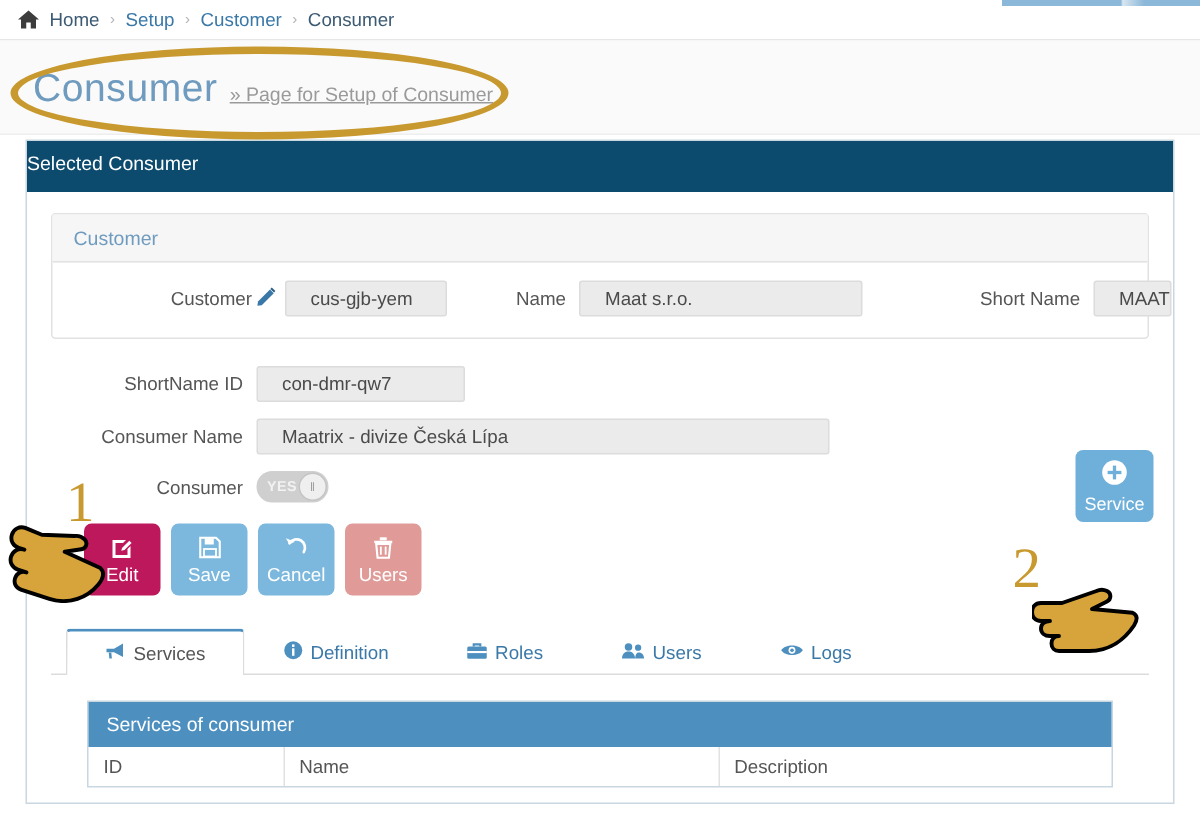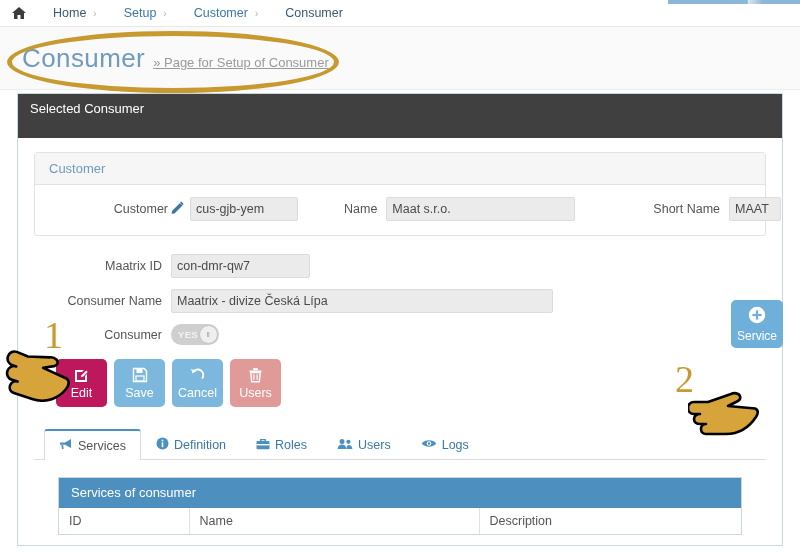--- a/index.html
+++ b/index.html
@@ -24,21 +24,21 @@
   .breadcrumb {
     height: 27px;
     background: #ffffff;
     border-bottom: 1px solid #e7e7e7;
     display: flex; align-items: center;
     padding-left: 11px;
     gap: 6px;
   }
   .bc-home-icon { width: 16px; height: 14px; display: inline-block; position: relative; }
   .bc-item {
-    color: #3c5a73; font-size: 12.5px; text-decoration: none; margin-left: 20px;
+    color: #3c5a73; font-size: 12.5px; text-decoration: none;
   }
   .bc-item.link { color: #3a78a8; }
   .bc-sep { color: #b4b4b4; font-size: 10px; margin: 0 1px; }
 
   
   .page-head {
     height: 63px;
     background: #fafafa;
     border-bottom: 1px solid #eeeeee;
     display: flex; align-items: center;
@@ -58,25 +58,25 @@
     text-decoration: underline;
   }
 
   
   .panel {
     position: absolute; left: 17px; top: 93px; width: 766px;
     border: 1px solid #c9d7e1;
     background: #ffffff;
   }
   .panel-head {
-    background: #404040;
+    background: #0c4a6e;
     color: #ffffff;
     font-size: 13px;
-    padding: 7px 12px;
-    height: 44px;
+    padding: 7px 0;
+    height: 34px;
     line-height: 16px;
   }
   .panel-body { padding: 14px 16px 10px 16px; }
 
   
   .sub-panel {
     border: 1px solid #e2e2e2;
     border-radius: 3px;
     margin-bottom: 18px;
   }
@@ -98,21 +98,21 @@
     font-size: 12.5px; color: #555555; text-align: right;
     padding-right: 9px; white-space: nowrap;
   }
   .finput {
     background: #ebebeb;
     border: 1px solid #dcdcdc;
     border-radius: 2px;
     height: 24px;
     font-size: 12.5px;
     color: #4a4a4a;
-    padding: 3px 5px;
+    padding: 3px 16px;
     display: flex; align-items: center;
     font-family: "Liberation Sans", sans-serif;
   }
   .pencil { display: inline-block; margin-left: 5px; vertical-align: middle; }
 
   
   .toggle {
     width: 48px; height: 21px; border-radius: 11px;
     background: #cfcfcf;
     display: flex; align-items: center; position: relative;
@@ -137,37 +137,37 @@
     color: #ffffff; font-size: 12.5px; border: none; cursor: pointer;
     font-family: "Liberation Sans", sans-serif;
     gap: 2px;
   }
   .btn-primary { background: #be185d; }
   .btn-muted   { background: #7cb8dd; }
   .btn-danger  { background: #e09b99; }
   .btn-icon { height: 17px; display: flex; align-items: center; }
 
   .service-btn {
-    position: absolute; right: 17px; top: 300px;
+    position: absolute; right: 31px; top: 300px;
     width: 52px; height: 48px; border-radius: 5px;
     background: #6fb0db; color: #fff;
     display: flex; flex-direction: column; align-items: center; justify-content: center;
     font-size: 12px; gap: 2px; border: none; cursor: pointer;
     font-family: "Liberation Sans", sans-serif;
   }
 
   
   .tabs {
     display: flex; margin-top: 22px;
     border-bottom: 1px solid #dcdcdc;
     padding-left: 10px;
   }
   .tab {
     display: flex; align-items: center; gap: 5px;
-    padding: 7px 14px;
+    padding: 7px 25px;
     font-size: 12.5px;
     color: #3a78a8;
     border: 1px solid transparent;
     border-bottom: none;
     margin-bottom: -1px;
     cursor: pointer;
     background: transparent;
   }
   .tab.active {
     background: #ffffff;
@@ -263,21 +263,21 @@
         <div class="field-row" style="margin-bottom:0;margin-left:78px;">
           <span class="flabel">Short Name</span>
           <span class="finput" style="width:52px;">MAAT</span>
         </div>
 
       </div>
     </div>
 
     <div style="padding-left:22px;">
       <div class="field-row">
-        <span class="flabel" style="width:115px;">Maatrix ID</span>
+        <span class="flabel" style="width:115px;">ShortName ID</span>
         <span class="finput" style="width:139px;">con-dmr-qw7</span>
       </div>
       <div class="field-row">
         <span class="flabel" style="width:115px;">Consumer Name</span>
         <span class="finput" style="width:382px;">Maatrix - divize Česká Lípa</span>
       </div>
       <div class="field-row">
         <span class="flabel" style="width:115px;">Consumer</span>
         <span class="toggle">
           <span class="toggle-label">YES</span>

